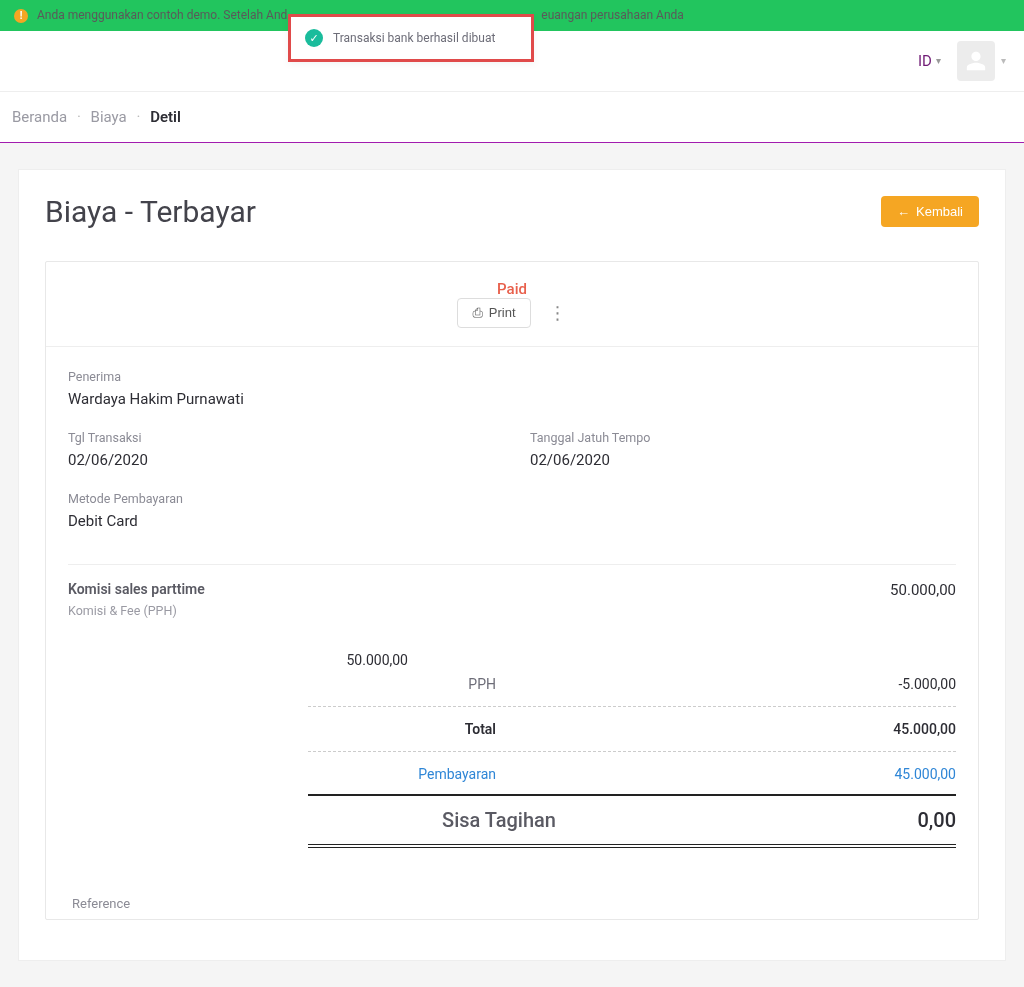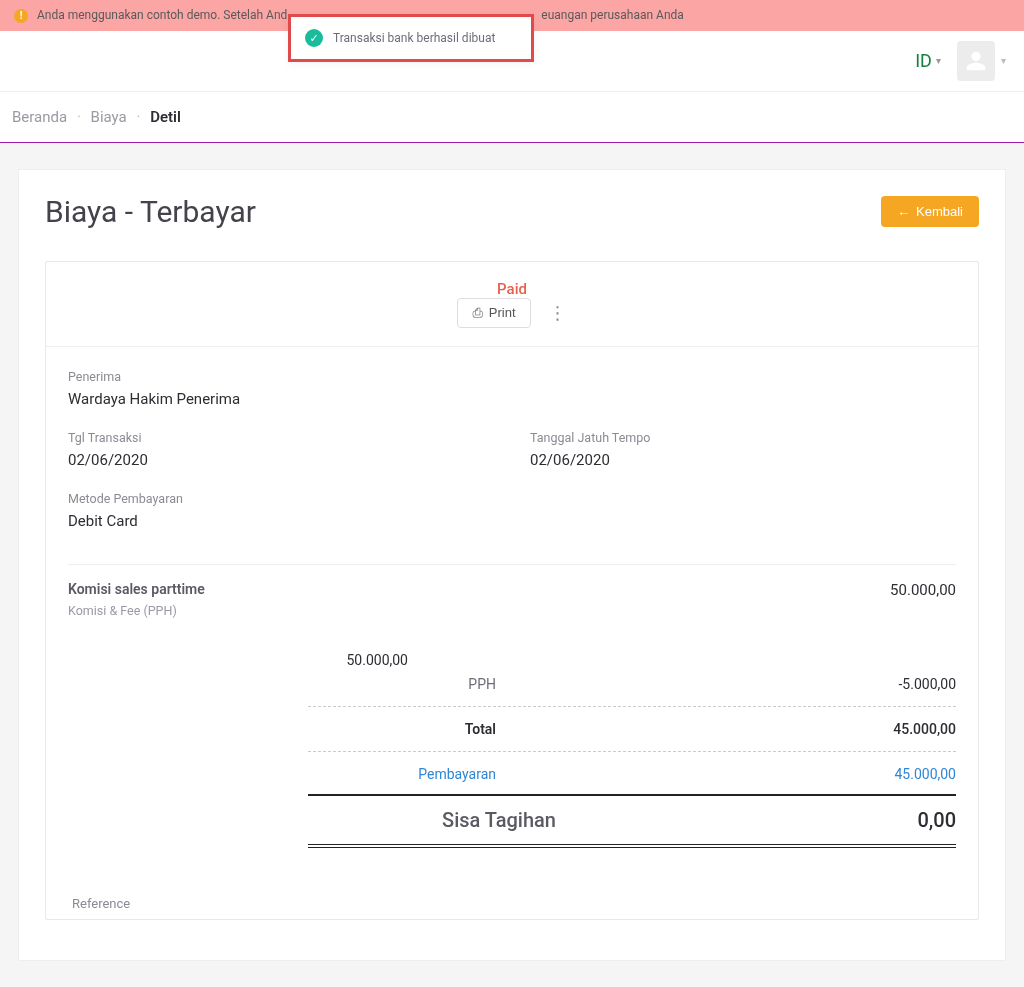--- a/index.html
+++ b/index.html
@@ -1,26 +1,26 @@
 <!DOCTYPE html>
 <html><head>
 <meta charset="utf-8">
 <style>
 * { box-sizing: border-box; margin: 0; padding: 0; }
 body { font-family: -apple-system, BlinkMacSystemFont, "Segoe UI", Roboto, "Helvetica Neue", Arial, sans-serif; background: #f5f5f5; width: 1024px; height: 987px; overflow: hidden; color: #333; }
 
-.demo-banner { background: #fca5a5; color: #5a5a5a; font-size: 12px; padding: 8px 14px; width: 100%; }
+.demo-banner { background: #22c55e; color: #5a5a5a; font-size: 12px; padding: 8px 14px; width: 100%; }
 .demo-banner .warn-icon { display:inline-flex; width:14px; height:14px; background:#f5a623; border-radius:50%; color:#fff; align-items:center; justify-content:center; font-size:10px; font-weight:bold; margin-right:6px; }
 
 .toast-wrap { position:absolute; top:14px; left:288px; width:246px; background:#fff; border:3px solid #e04a4a; padding:12px 14px; display:flex; align-items:center; z-index:50; box-shadow:0 2px 8px rgba(0,0,0,0.05);}
 .toast-check { width:18px; height:18px; border-radius:50%; background:#1abc9c; color:#fff; display:inline-flex; align-items:center; justify-content:center; font-size:11px; margin-right:10px; }
 .toast-text { color:#6d6d78; font-size:12px; }
 
 .topbar { background:#fff; height:60px; display:flex; align-items:center; justify-content:flex-end; padding:0 18px; }
-.lang { color:#15803d; font-size:18px; margin-right:4px; }
+.lang { color:#701a75; font-size:15px; margin-right:4px; }
 .caret { color:#999; font-size:10px; margin-right:16px; }
 .avatar-box { width:38px; height:40px; background:#ececec; border-radius:4px; display:flex; align-items:center; justify-content:center; }
 .avatar-box svg { width:22px; height:22px; fill:#fff; }
 .caret2 { color:#bbb; font-size:10px; margin-left:6px; }
 
 .crumbs { background:#fff; border-top:1px solid #eee; border-bottom:1px solid #a21caf; padding:16px 12px; font-size:15px; color:#9a9aa3; }
 .crumbs .sep { margin:0 6px; color:#bbb; }
 .crumbs .active { color:#2d2d34; font-weight:600; }
 
 .page { padding:26px 18px; }
@@ -117,21 +117,21 @@
             <span>⎙</span>
             <span>Print</span>
           </button>
           <span class="dots">⋮</span>
         </div>
       </div>
 
       <div class="inner-body">
         <div>
           <div class="field-label">Penerima</div>
-          <div class="field-value">Wardaya Hakim Penerima</div>
+          <div class="field-value">Wardaya Hakim Purnawati</div>
         </div>
 
         <div class="grid2">
           <div>
             <div class="field-label">Tgl Transaksi</div>
             <div class="field-value">02/06/2020</div>
           </div>
           <div>
             <div class="field-label">Tanggal Jatuh Tempo</div>
             <div class="field-value">02/06/2020</div>

